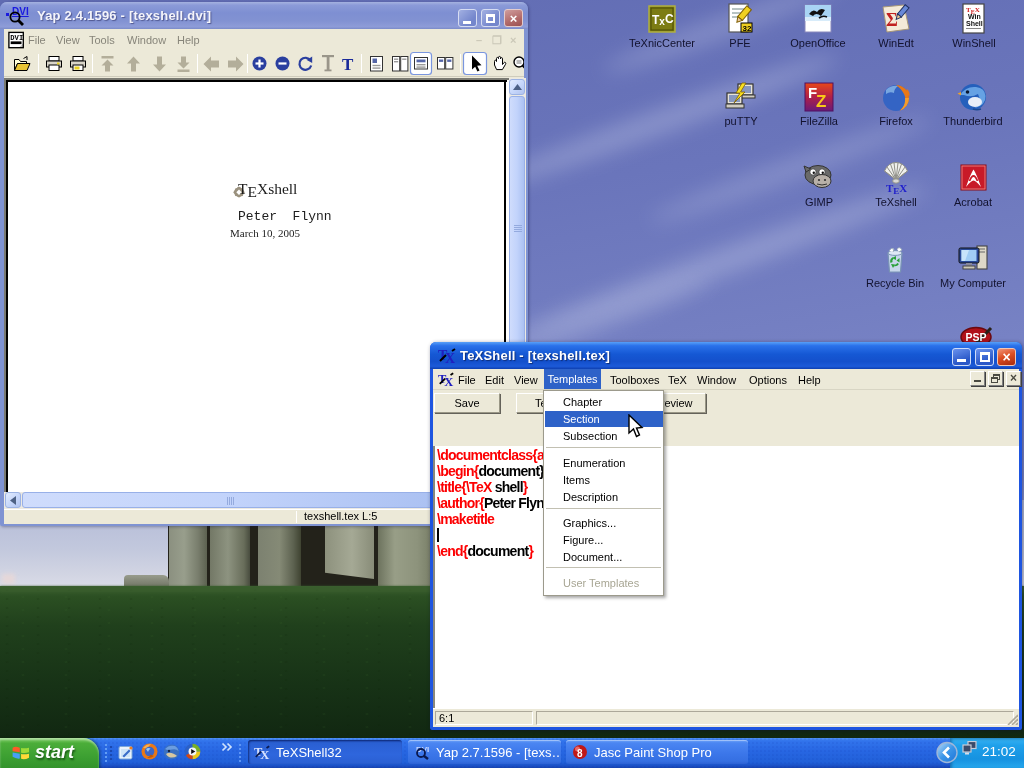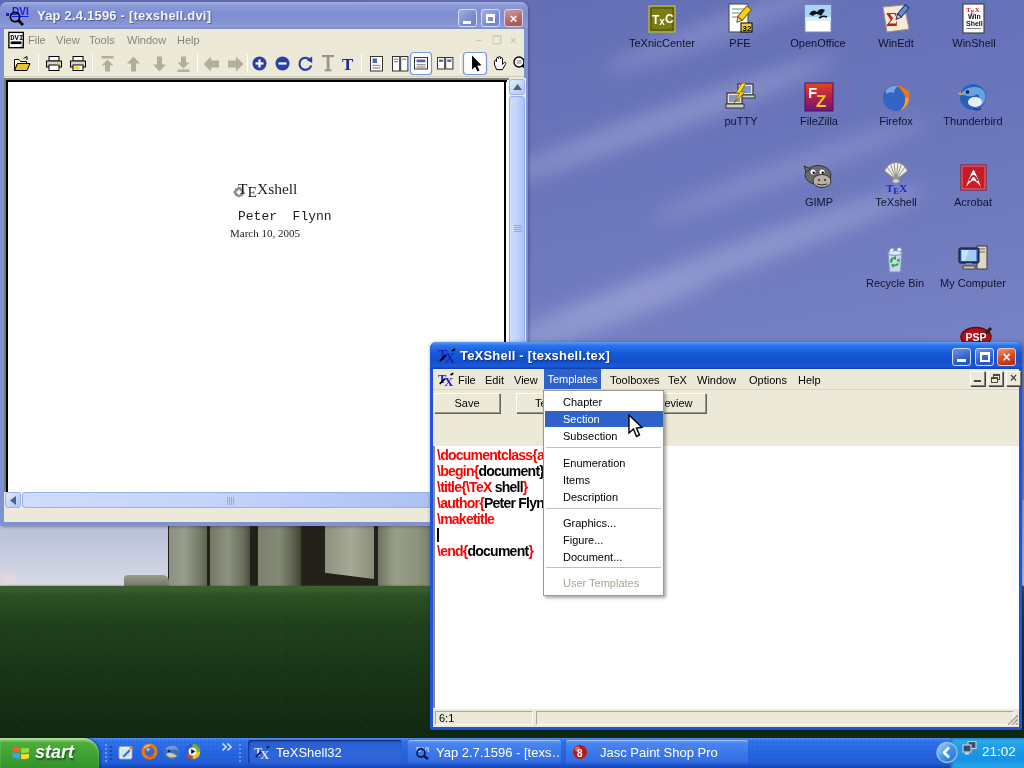--- a/index.html
+++ b/index.html
@@ -503,20 +503,26 @@
         </div>
       <div class="sthumb" style="left:18px; top:0px; width:415px; height:16px;">
         <div style="position:absolute;left:204px;top:4px;width:1px;height:8px;background:#94aade;box-shadow:2px 0 0 #94aade,4px 0 0 #94aade,6px 0 0 #94aade"></div>
       </div>
       <div class="strack" style="left:433px; top:0; width:56px; height:16px;"></div>
       <div class="sbtn" style="left:489px; top:0px; width:16px; height:16px;">
           <svg width="6" height="9">
             <polygon points="6,4.5 0,0 0,9" fill="#4d6185"></polygon>
           </svg>
         </div>
+    </div>
+    <div id="yap-status">
+      <div style="position:absolute;left:0;top:0;width:520px;height:1px;background:#fff"></div>
+      <div style="position:absolute;left:292px;top:2px;width:1px;height:12px;background:#aca899;border-right:1px solid #fff"></div>
+      <span style="position:absolute;left:300px;top:1px;">texshell.tex L:5</span>
+      <div style="position:absolute;left:430px;top:2px;width:1px;height:12px;background:#aca899;border-right:1px solid #fff"></div>
     </div>
   </div>
 </div>
 
 <div id="tex">
   <div id="tex-title">
     <svg style="position:absolute;left:8px;top:5px" width="19" height="17" viewBox="0 0 19 17">
       <text x="0" y="13" font-size="14" font-weight="bold" fill="#2020c0" font-family="Liberation Serif">T</text>
       <text x="7" y="16" font-size="14" font-weight="bold" fill="#2020c0" font-family="Liberation Serif">X</text>
       <path d="M2 14 L8 8 M14 4 L17 2" stroke="#000" stroke-width="2"></path>
@@ -665,21 +671,21 @@
       <line x1="10" y1="12" x2="14" y2="15" stroke="#0a1a50" stroke-width="2.4"></line>
     </svg>
     <span style="position:absolute;left:28px;top:5px;">Yap 2.7.1596 - [texs…</span>
   </div>
   <div class="tkbtn" style="left:566px; width:182px; background:linear-gradient(180deg,#70a5f8 0%,#4b86f2 12%,#3c77ea 55%,#356fe2 88%,#2d62d4 100%); box-shadow:inset 0 1px 0 rgba(255,255,255,.35);">
     <svg style="position:absolute;left:6px;top:4px" width="16" height="16" viewBox="0 0 16 16">
       <circle cx="8" cy="8" r="7" fill="#c01818"></circle>
       <circle cx="5.5" cy="5" r="2.5" fill="#e86868"></circle>
       <text x="5" y="13" font-size="10" font-weight="bold" fill="#fff" font-family="Liberation Sans">8</text>
     </svg>
-    <span style="position:absolute;left:28px;top:5px;margin-left:6px;">Jasc Paint Shop Pro</span>
+    <span style="position:absolute;left:28px;top:5px;">Jasc Paint Shop Pro</span>
   </div>
 
   <div id="tray">
     <svg style="position:absolute;left:12px;top:3px" width="15" height="14" viewBox="0 0 15 14">
       <rect x="6" y="0.5" width="8" height="7" fill="#3a4a6a" stroke="#c8ccd8" stroke-width="1.2"></rect>
       <rect x="1" y="4" width="8" height="7" fill="#3a4a6a" stroke="#c8ccd8" stroke-width="1.2"></rect>
       <rect x="3" y="11.5" width="4" height="2" fill="#d8dce8"></rect>
     </svg>
     <span style="position:absolute;left:32px;top:6px;color:#fff;font-size:13.5px;">21:02</span>
   </div>

